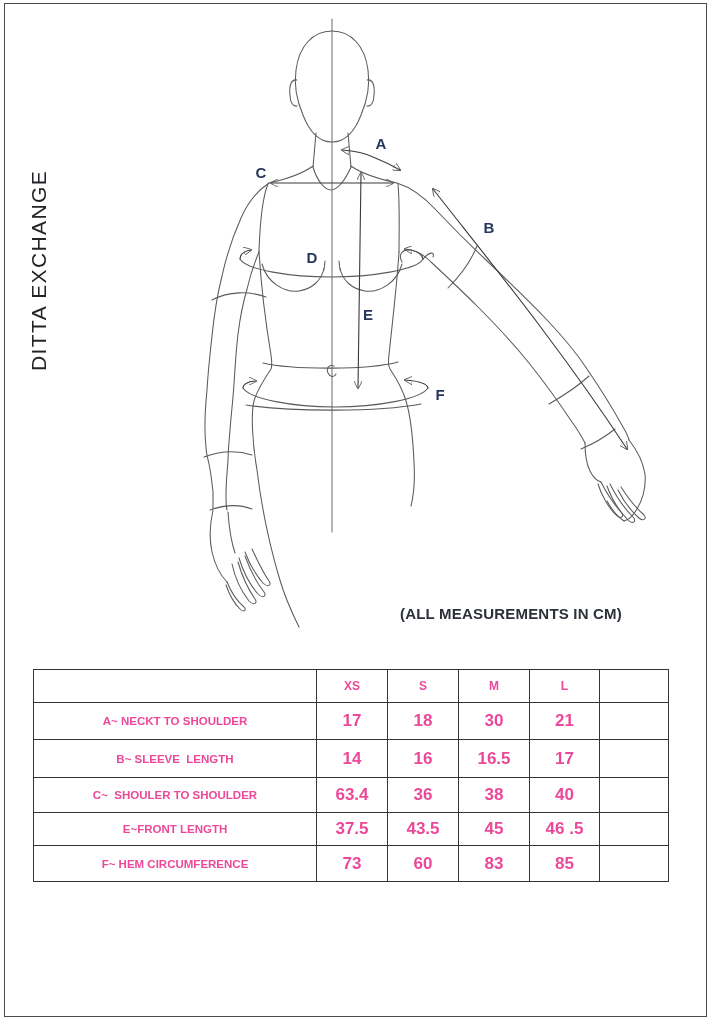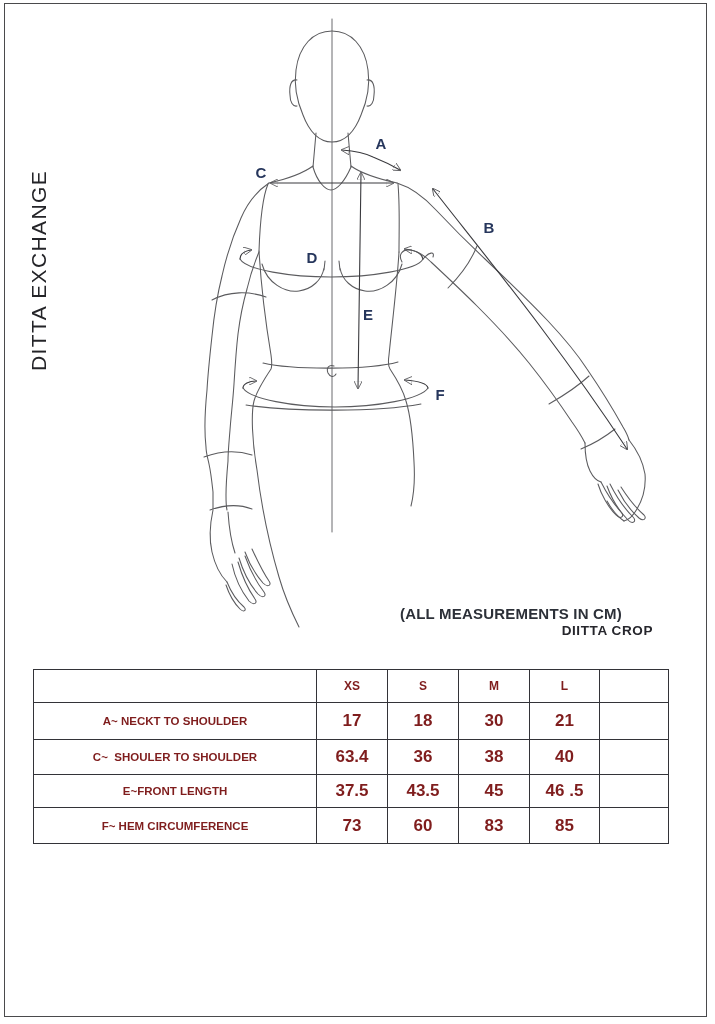--- a/index.html
+++ b/index.html
@@ -36,21 +36,21 @@
     position:absolute;left:400px;top:623px;width:253px;text-align:right;
     font-size:13.5px;font-weight:700;letter-spacing:0.6px;color:#26262c;
   }
   
   #chart-wrap{position:absolute;left:33px;top:669px;}
   table.size-chart{
     border-collapse:collapse;table-layout:fixed;width:635px;
   }
   table.size-chart td,table.size-chart th{
     border:1.6px solid #333338;padding:0;vertical-align:middle;
-    font-weight:700;color:#7f1d1d;overflow:hidden;
+    font-weight:700;color:#ec4899;overflow:hidden;
   }
   th.hdr{font-size:12px;text-align:center;font-weight:700;}
   td.lbl{font-size:11.5px;text-align:center;padding-left:24px;white-space:pre;}
   td.val{font-size:17px;text-align:center;}
 </style>
 </head>
 <body>
 
 <div id="page">
 
@@ -146,21 +146,20 @@
   </svg>
 
   <span class="fig-label" style="left:381px;top:143px;">A</span>
   <span class="fig-label" style="left:489px;top:227px;">B</span>
   <span class="fig-label" style="left:261px;top:172px;">C</span>
   <span class="fig-label" style="left:312px;top:257px;">D</span>
   <span class="fig-label" style="left:368px;top:314px;">E</span>
   <span class="fig-label" style="left:440px;top:394px;">F</span>
 
   <div class="note">(ALL MEASUREMENTS IN CM)</div>
-  <div class="product">DIITTA CROP</div>
 
   <div id="chart-wrap">
     <table class="size-chart">
       <colgroup>
         <col style="width:283px">
           <col style="width:71px">
           <col style="width:71px">
         <col style="width:71px">
           <col style="width:70px">
           <col style="width:69px">
@@ -175,20 +174,28 @@
         <th class="hdr"></th>
       </tr>
       <tr style="height:37px">
         <td class="lbl">A~ NECKT TO SHOULDER</td>
         <td class="val">17</td>
         <td class="val">18</td>
         <td class="val">30</td>
         <td class="val">21</td>
         <td class="val"></td>
       </tr>
+      <tr style="height:38px">
+        <td class="lbl">B~ SLEEVE  LENGTH</td>
+        <td class="val">14</td>
+        <td class="val">16</td>
+        <td class="val">16.5</td>
+        <td class="val">17</td>
+        <td class="val"></td>
+      </tr>
       <tr style="height:35px">
         <td class="lbl">C~  SHOULER TO SHOULDER</td>
         <td class="val">63.4</td>
         <td class="val">36</td>
         <td class="val">38</td>
         <td class="val">40</td>
         <td class="val"></td>
       </tr>
       <tr style="height:33px">
         <td class="lbl">E~FRONT LENGTH</td>

